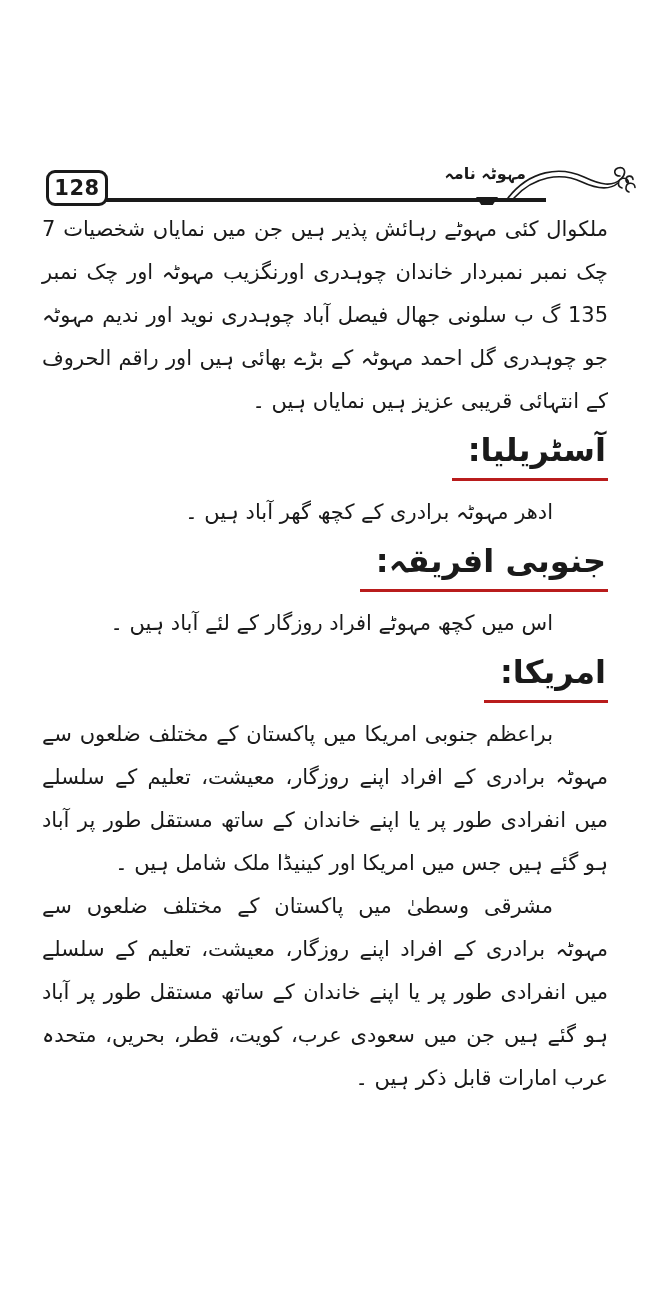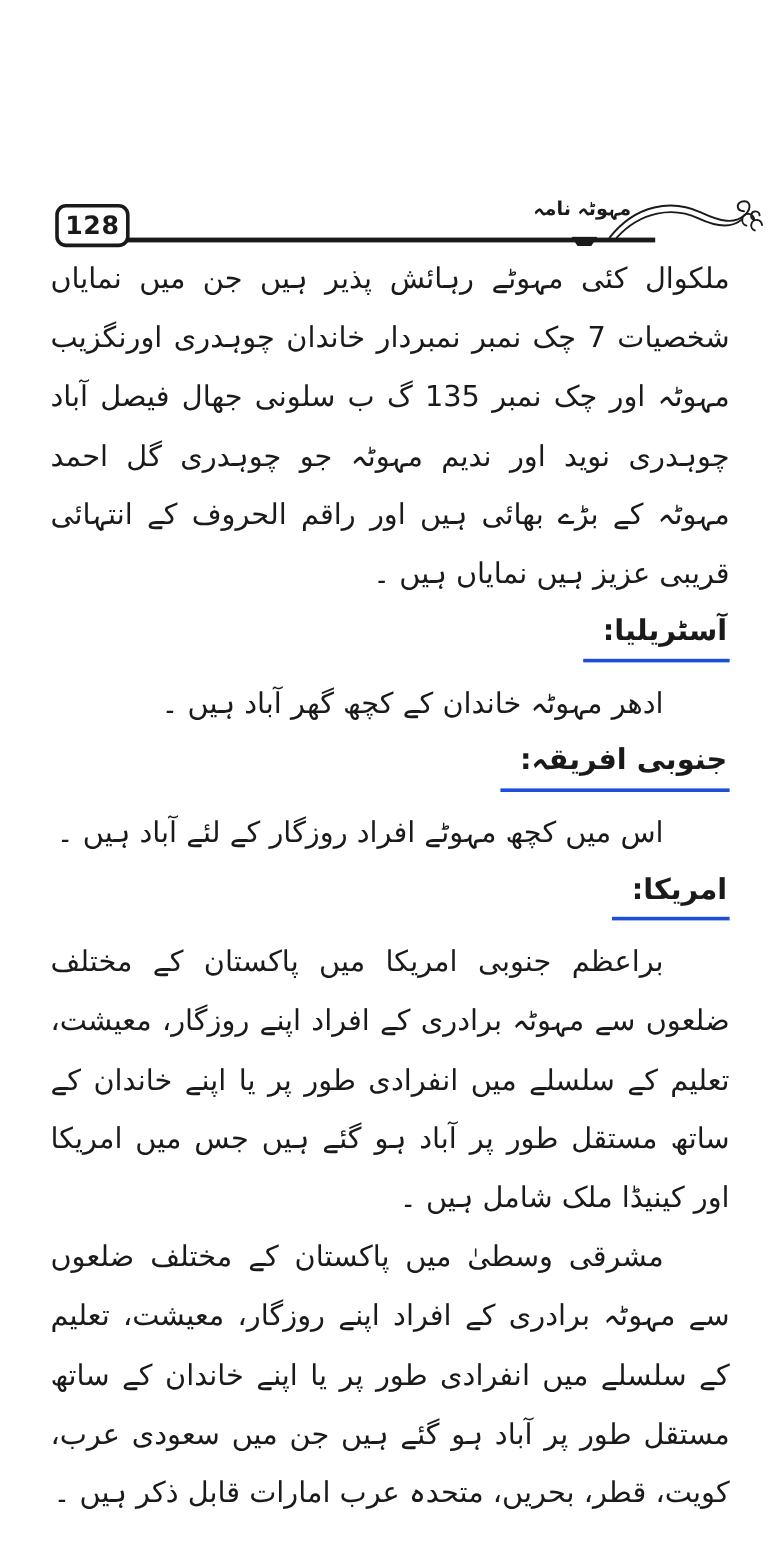--- a/index.html
+++ b/index.html
@@ -56,34 +56,34 @@
     width: 132px; height: 40px;
   }
 
   
   .page-body {
     position: absolute;
     top: 208px; right: 42px; left: 42px;
   }
   .para {
     margin: 0;
-    font-size: 24px;
+    font-size: 21px;
     line-height: 2.05;
     text-align: justify;
     text-justify: inter-word;
   }
   .para.indent { text-indent: 55px; }
   .section-heading {
     display: inline-block;
     margin: 9px 0 10px 0;
     padding: 0 2px 9px 16px;
-    font-size: 24px;
+    font-size: 32px;
     font-weight: bold;
     line-height: 1.15;
-    border-bottom: 3px solid #1d4ed8;
+    border-bottom: 3px solid #b91c1c;
   }
   .section { margin: 0; }
 </style>
 </head>
 <body>
 
 <div class="page">
 
   <header class="page-header">
     <div class="page-num">128</div>
@@ -97,21 +97,21 @@
       <path d="M123 30 a4.5 4.5 0 1 1 6 -4.5"></path>
     </svg>
   </header>
 
   <main class="page-body">
 
     <p class="para">ملکوال کئی مہوٹے رہائش پذیر ہیں جن میں نمایاں شخصیات 7 چک نمبر نمبردار خاندان چوہدری اورنگزیب مہوٹہ اور چک نمبر 135 گ ب سلونی جھال فیصل آباد چوہدری نوید اور ندیم مہوٹہ جو چوہدری گل احمد مہوٹہ کے بڑے بھائی ہیں اور راقم الحروف کے انتہائی قریبی عزیز ہیں نمایاں ہیں ۔</p>
 
     <section class="section">
       <h2 class="section-heading">آسٹریلیا:</h2>
-      <p class="para indent">ادھر مہوٹہ خاندان کے کچھ گھر آباد ہیں ۔</p>
+      <p class="para indent">ادھر مہوٹہ برادری کے کچھ گھر آباد ہیں ۔</p>
     </section>
 
     <section class="section">
       <h2 class="section-heading">جنوبی افریقہ:</h2>
       <p class="para indent">اس میں کچھ مہوٹے افراد روزگار کے لئے آباد ہیں ۔</p>
     </section>
 
     <section class="section">
       <h2 class="section-heading">امریکا:</h2>
       <p class="para indent">براعظم جنوبی امریکا میں پاکستان کے مختلف ضلعوں سے مہوٹہ برادری کے افراد اپنے روزگار، معیشت، تعلیم کے سلسلے میں انفرادی طور پر یا اپنے خاندان کے ساتھ مستقل طور پر آباد ہو گئے ہیں جس میں امریکا اور کینیڈا ملک شامل ہیں ۔</p>

